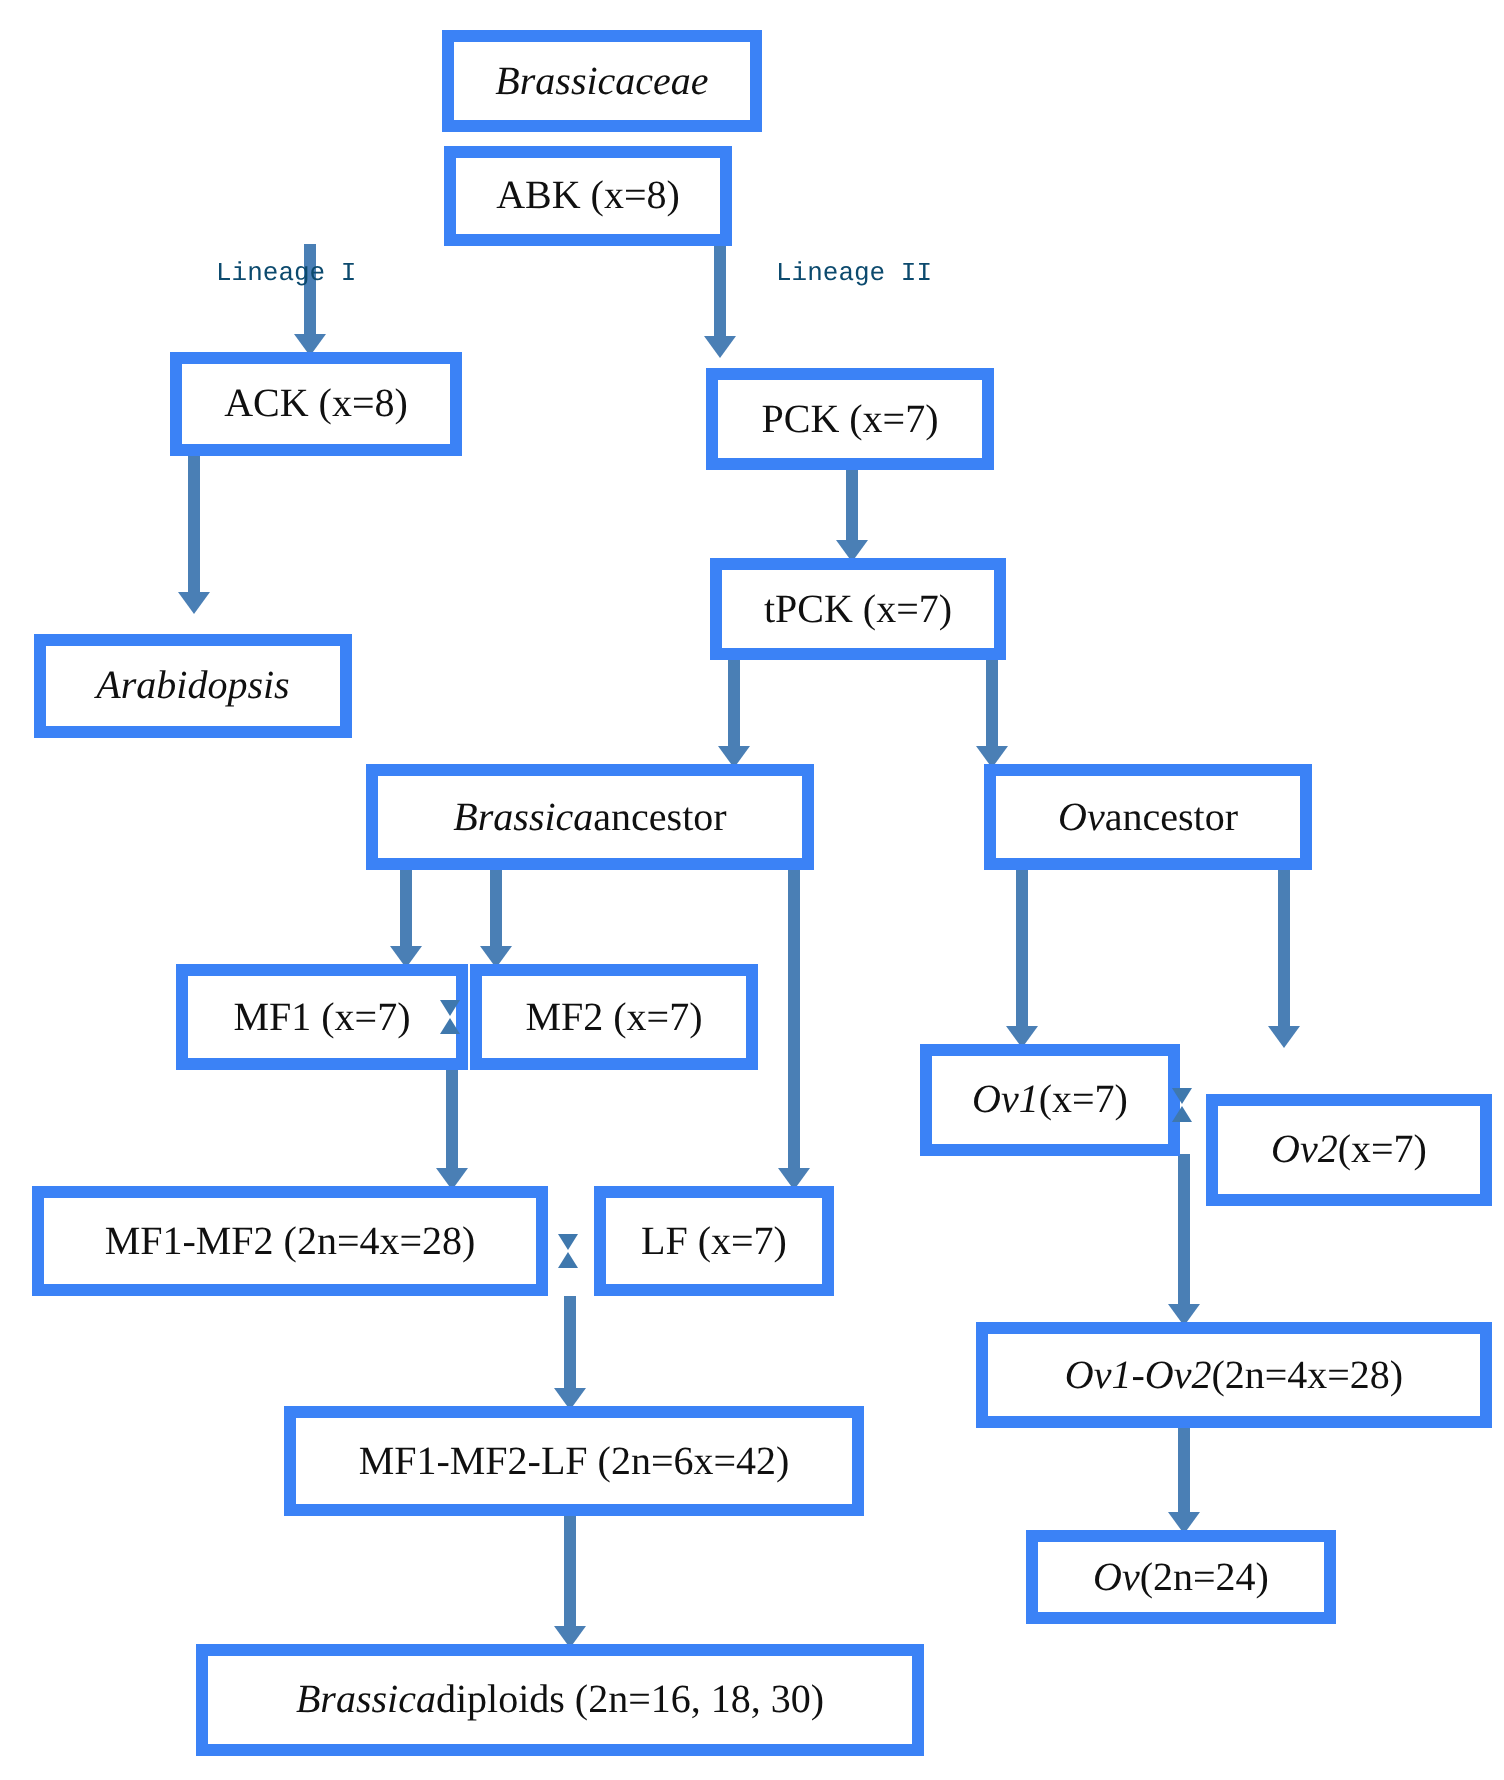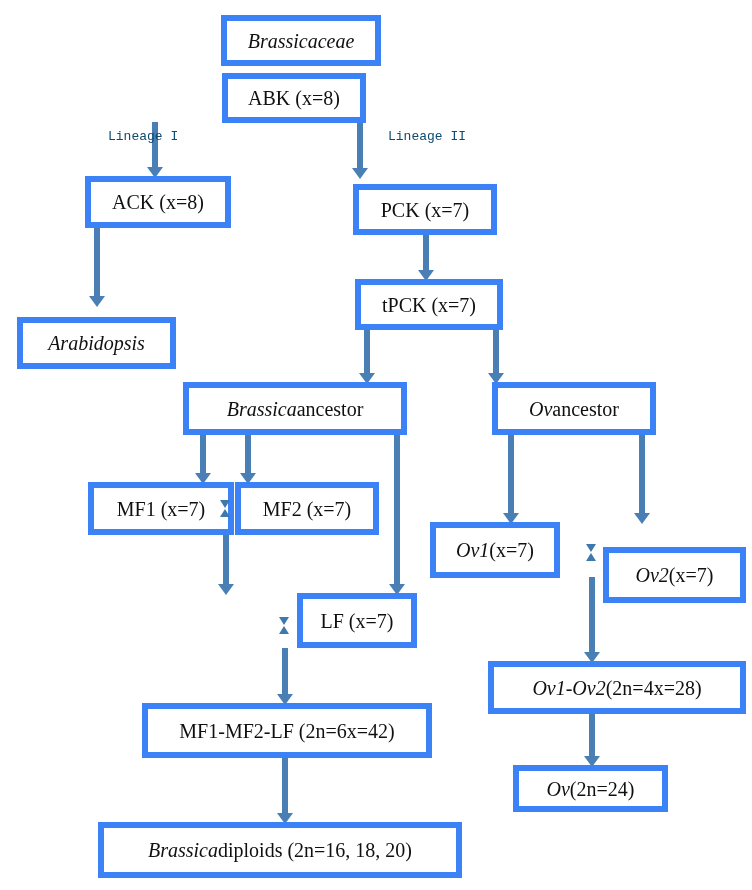--- a/index.html
+++ b/index.html
@@ -128,30 +128,33 @@
   </div>
 
   <div class="node" style="left:72px; top:482px; width:146px; height:53px;margin-left:16px;">
     <span>MF1 (x=7)</span>
   </div>
 
   <div class="node" style="left:235px; top:482px; width:144px; height:53px;">
     <span>MF2 (x=7)</span>
   </div>
 
-  <div class="node" style="left:430px; top:522px; width:130px; height:56px;">
+  <div class="node" style="left:460px; top:522px; width:130px; height:56px;">
     <span class="it">Ov1</span>
       <span> (x=7)</span>
   </div>
 
   <div class="node" style="left:603px; top:522px; width:143px; height:56px;margin-top:25px;">
     <span class="it">Ov2</span>
       <span> (x=7)</span>
   </div>
 
+  <div class="node" style="left:16px; top:593px; width:258px; height:55px;">
+    <span>MF1-MF2 (2n=4x=28)</span>
+  </div>
 
   <div class="node" style="left:297px; top:593px; width:120px; height:55px;align-items:center;">
     <span>LF (x=7)</span>
   </div>
 
   <div class="node" style="left:488px; top:661px; width:258px; height:53px;">
     <span class="it">Ov1-Ov2</span>
       <span> (2n=4x=28)</span>
   </div>
 
@@ -159,21 +162,21 @@
     <span>MF1-MF2-LF (2n=6x=42)</span>
   </div>
 
   <div class="node" style="left:513px; top:765px; width:155px; height:47px;">
     <span class="it">Ov</span>
       <span> (2n=24)</span>
   </div>
 
   <div class="node" style="left:98px; top:822px; width:364px; height:56px;">
     <span class="it">Brassica</span>
-      <span> diploids (2n=16, 18, 20)</span>
+      <span> diploids (2n=16, 18, 30)</span>
   </div>
 
   <div class="lineage-label" style="left:108px; top:129px;">Lineage I</div>
   <div class="lineage-label" style="left:388px; top:129px;">Lineage II</div>
 
   <div class="arrow" style="left:147px; top:122px; width:16px; height:56px;">
     <div class="shaft" style="height:45px;"></div>
     <div class="head"></div>
   </div>
 

